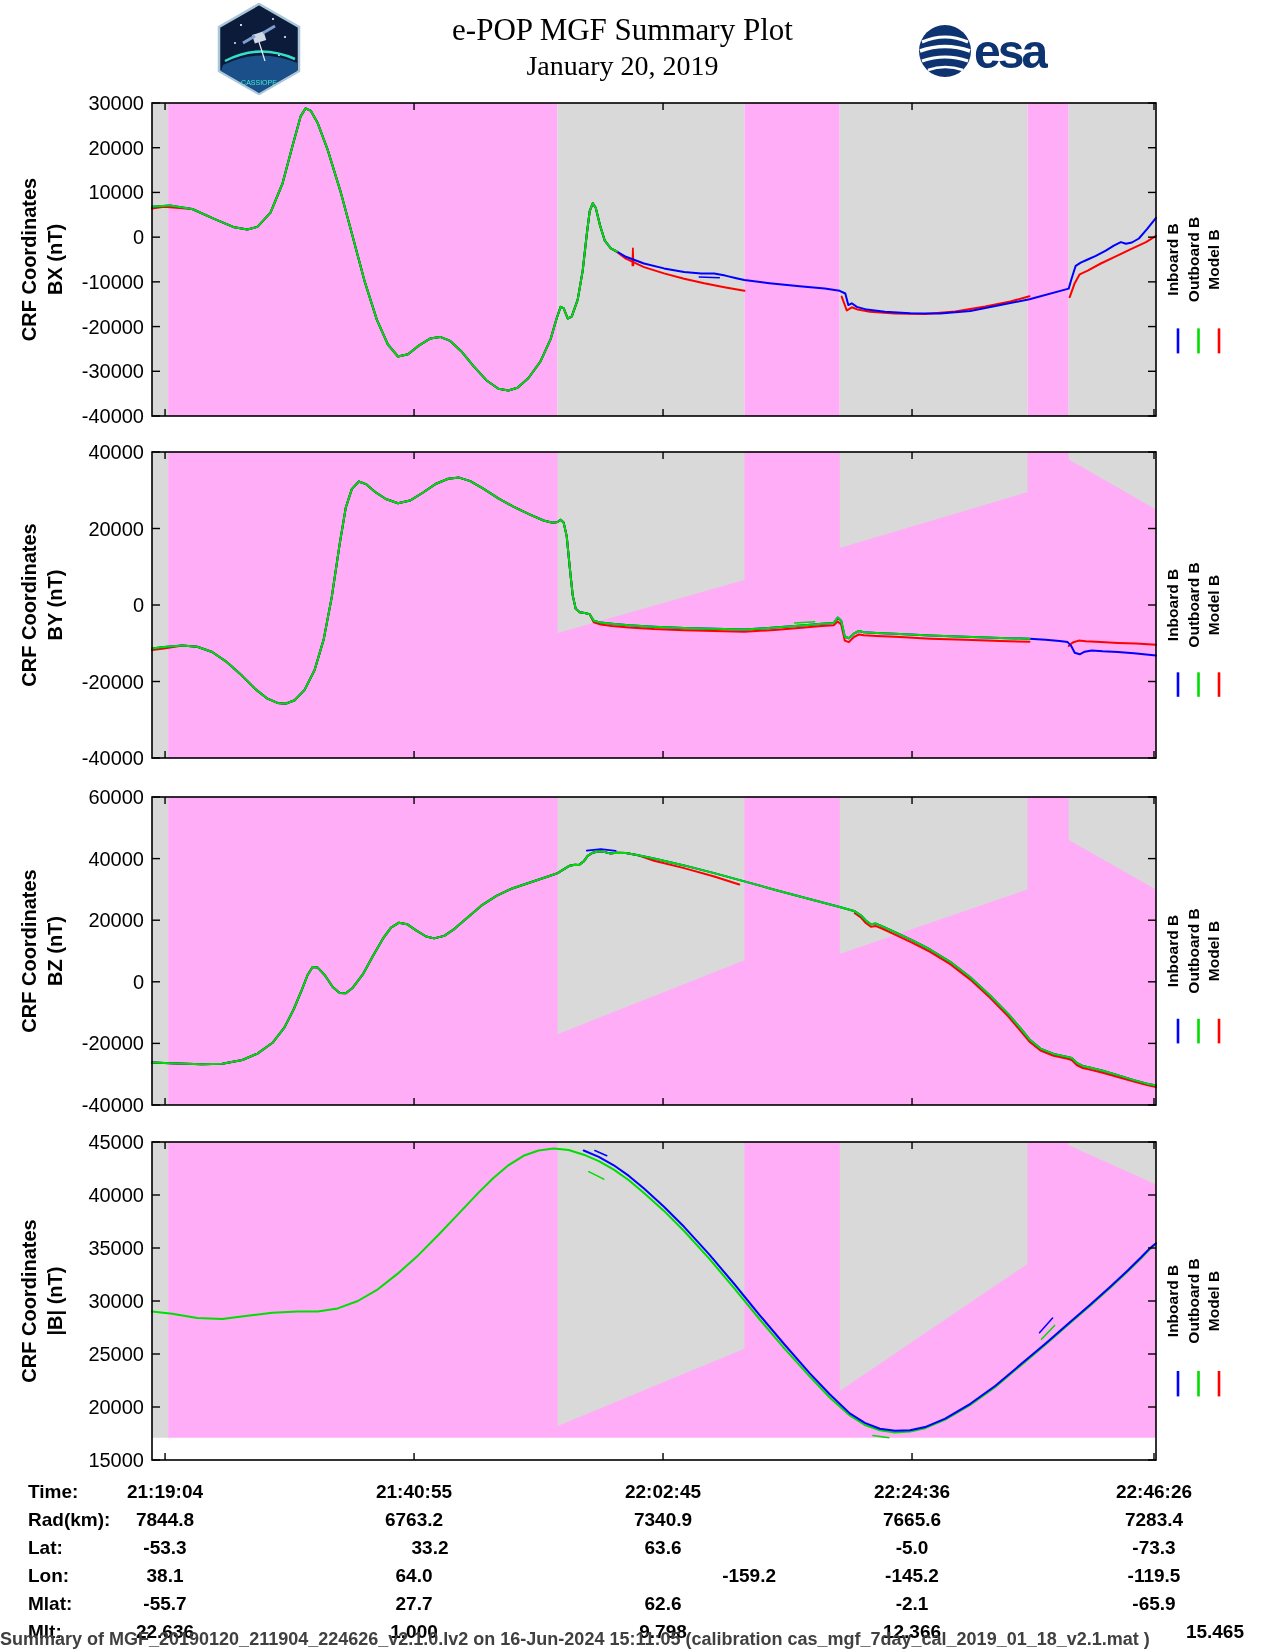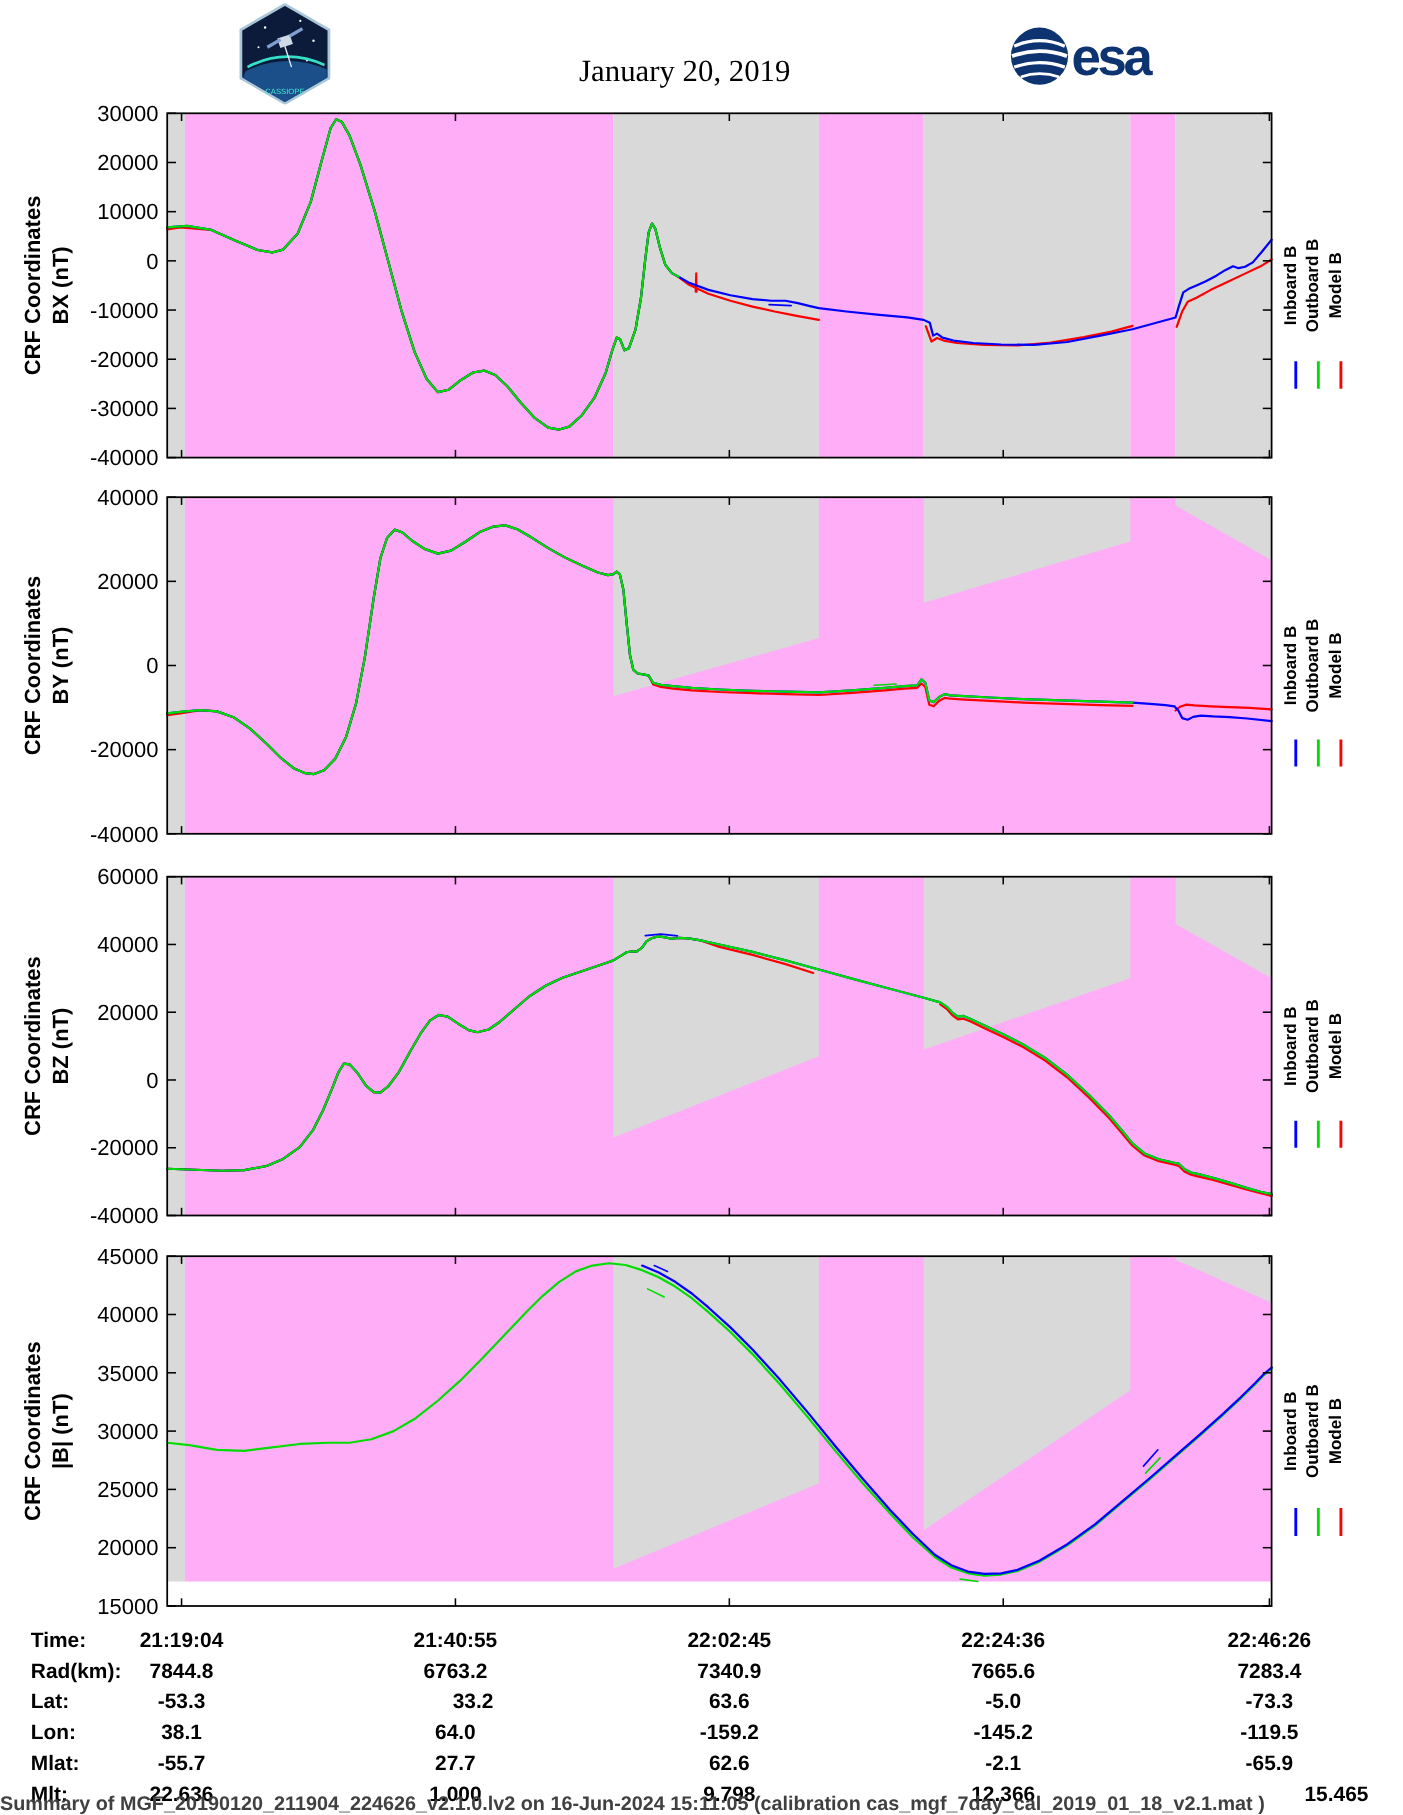--- a/index.html
+++ b/index.html
@@ -253,20 +253,21 @@
 
   <svg id="esa-svg" width="130" height="64" viewBox="0 0 130 64">
     <circle cx="27" cy="33" r="26" fill="#0e3371"></circle>
     <path d="M4,24 Q27,14 50,24" stroke="#fff" stroke-width="3" fill="none"></path>
     <path d="M2,33 Q27,24 52,33" stroke="#fff" stroke-width="3.5" fill="none"></path>
     <path d="M4,43 Q27,35 50,43" stroke="#fff" stroke-width="3" fill="none"></path>
     <path d="M10,52 Q27,46 45,52" stroke="#fff" stroke-width="2.5" fill="none"></path>
     <text x="56" y="50" font-size="48" font-weight="bold" letter-spacing="-3" font-family="Liberation Sans, sans-serif" fill="#0e3371">esa</text>
   </svg>
 
+  <div id="title1" class="hdr">e-POP MGF Summary Plot</div>
   <div id="title2" class="hdr">January 20, 2019</div>
 
   <div id="data-table">
       <div class="trow-label" style="top: 1481px;">Time:</div>
       <div class="tcell" style="top: 1481px; left: 75px;">21:19:04</div>
       <div class="tcell" style="top: 1481px; left: 324px;">21:40:55</div>
       <div class="tcell" style="top: 1481px; left: 573px;">22:02:45</div>
       <div class="tcell" style="top: 1481px; left: 822px;">22:24:36</div>
       <div class="tcell" style="top: 1481px; left: 1064px;">22:46:26</div>
       <div class="trow-label" style="top: 1509px;">Rad(km):</div>
@@ -277,21 +278,21 @@
       <div class="tcell" style="top: 1509px; left: 1064px;">7283.4</div>
       <div class="trow-label" style="top: 1537px;">Lat:</div>
       <div class="tcell" style="top: 1537px; left: 75px;">-53.3</div>
       <div class="tcell" style="top: 1537px; left: 340px;">33.2</div>
       <div class="tcell" style="top: 1537px; left: 573px;">63.6</div>
       <div class="tcell" style="top: 1537px; left: 822px;">-5.0</div>
       <div class="tcell" style="top: 1537px; left: 1064px;">-73.3</div>
       <div class="trow-label" style="top: 1565px;">Lon:</div>
       <div class="tcell" style="top: 1565px; left: 75px;">38.1</div>
       <div class="tcell" style="top: 1565px; left: 324px;">64.0</div>
-      <div class="tcell" style="top: 1565px; left: 573px;">-159.2</div>
+      <div class="tcell" style="top: 1565px; left: 596px; text-align: right;">-159.2</div>
       <div class="tcell" style="top: 1565px; left: 822px;">-145.2</div>
       <div class="tcell" style="top: 1565px; left: 1064px;">-119.5</div>
       <div class="trow-label" style="top: 1593px;">Mlat:</div>
       <div class="tcell" style="top: 1593px; left: 75px;">-55.7</div>
       <div class="tcell" style="top: 1593px; left: 324px;">27.7</div>
       <div class="tcell" style="top: 1593px; left: 573px;">62.6</div>
       <div class="tcell" style="top: 1593px; left: 822px;">-2.1</div>
       <div class="tcell" style="top: 1593px; left: 1064px;">-65.9</div>
       <div class="trow-label" style="top: 1621px;">Mlt:</div>
       <div class="tcell" style="top: 1621px; left: 75px;">22.636</div>

